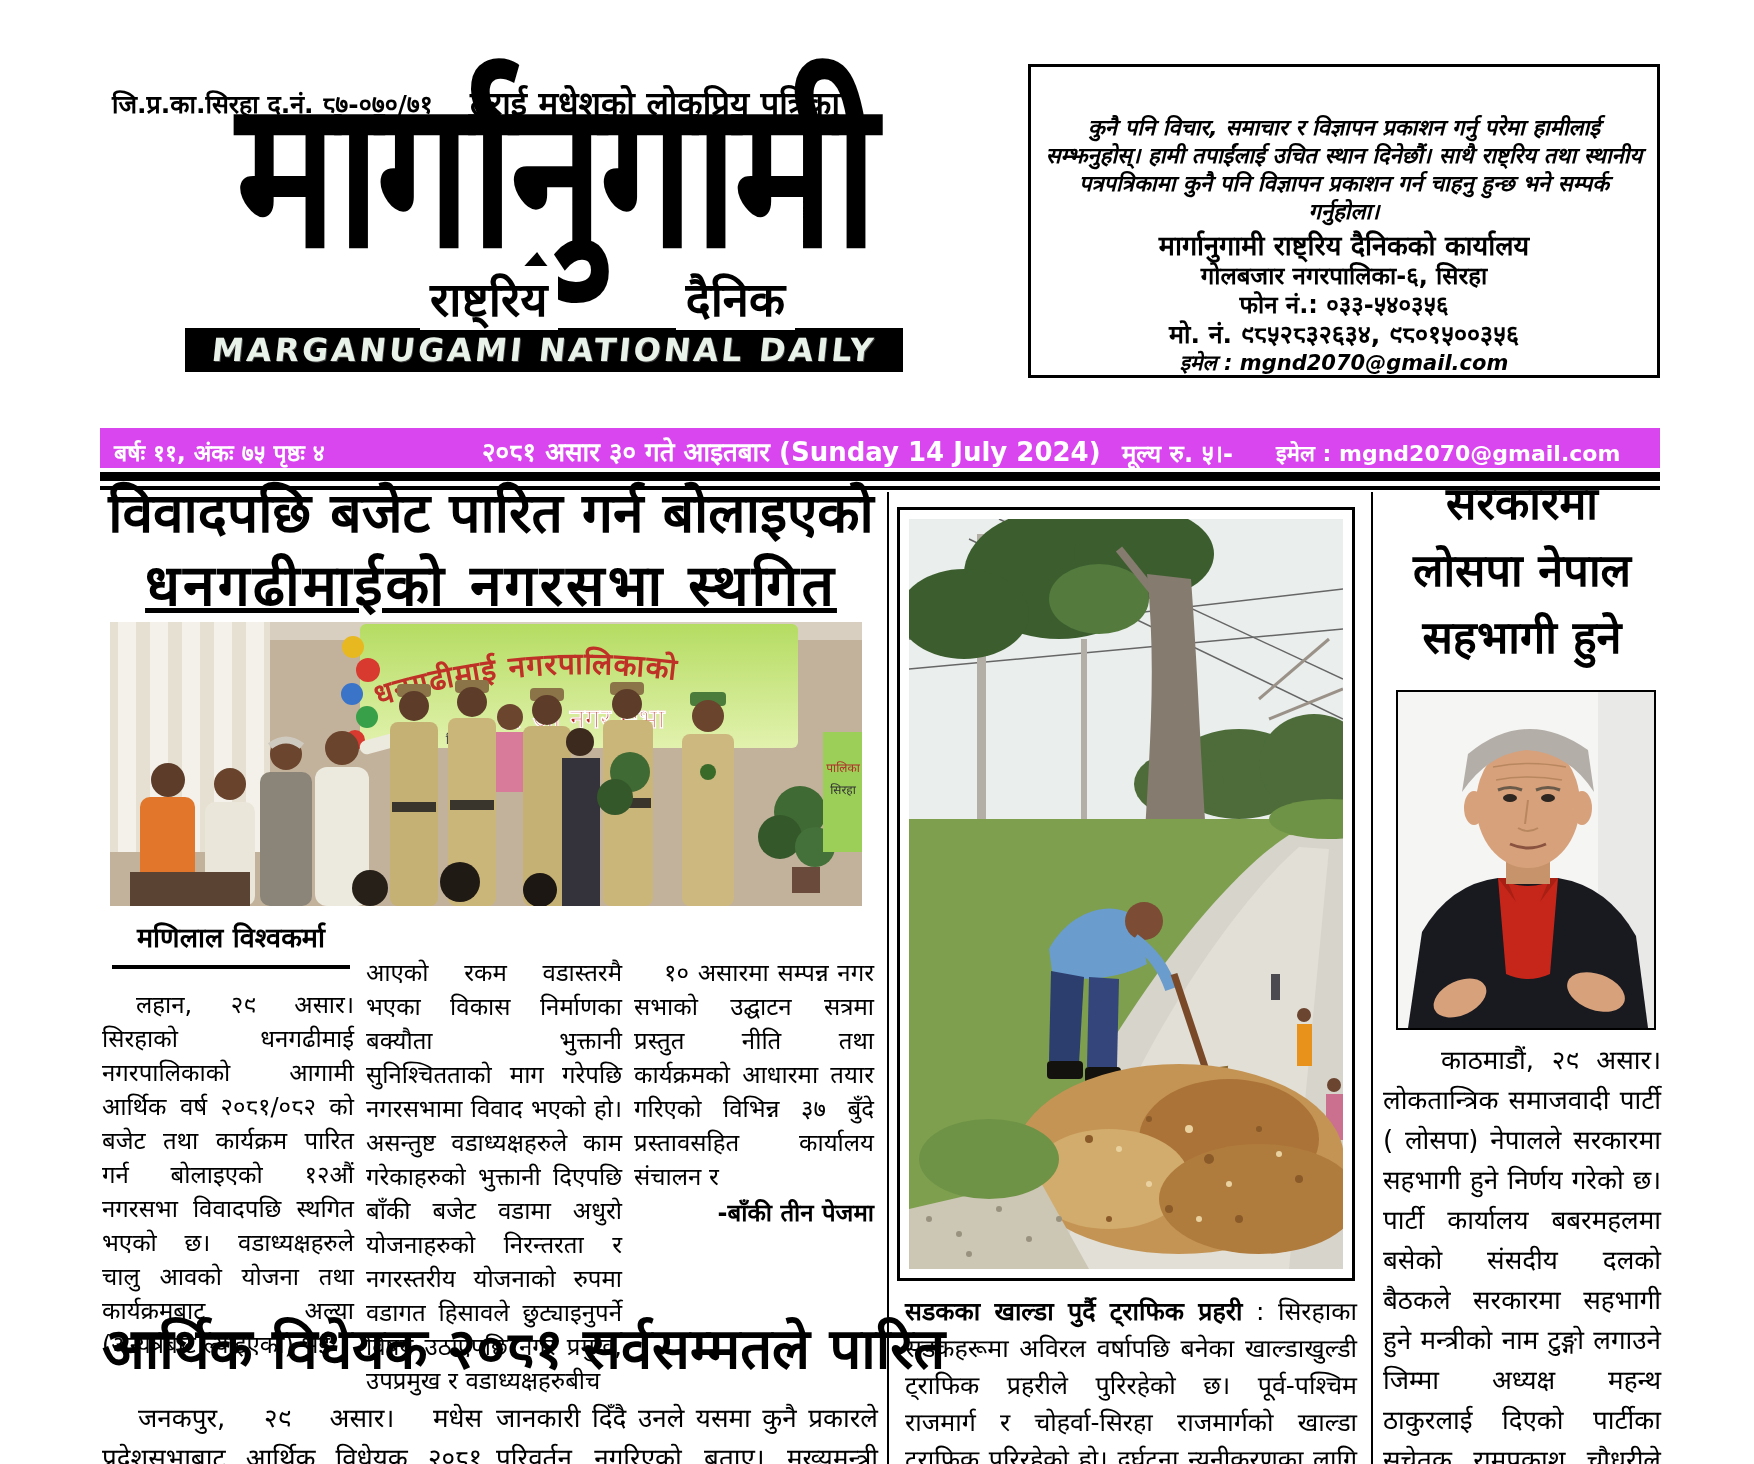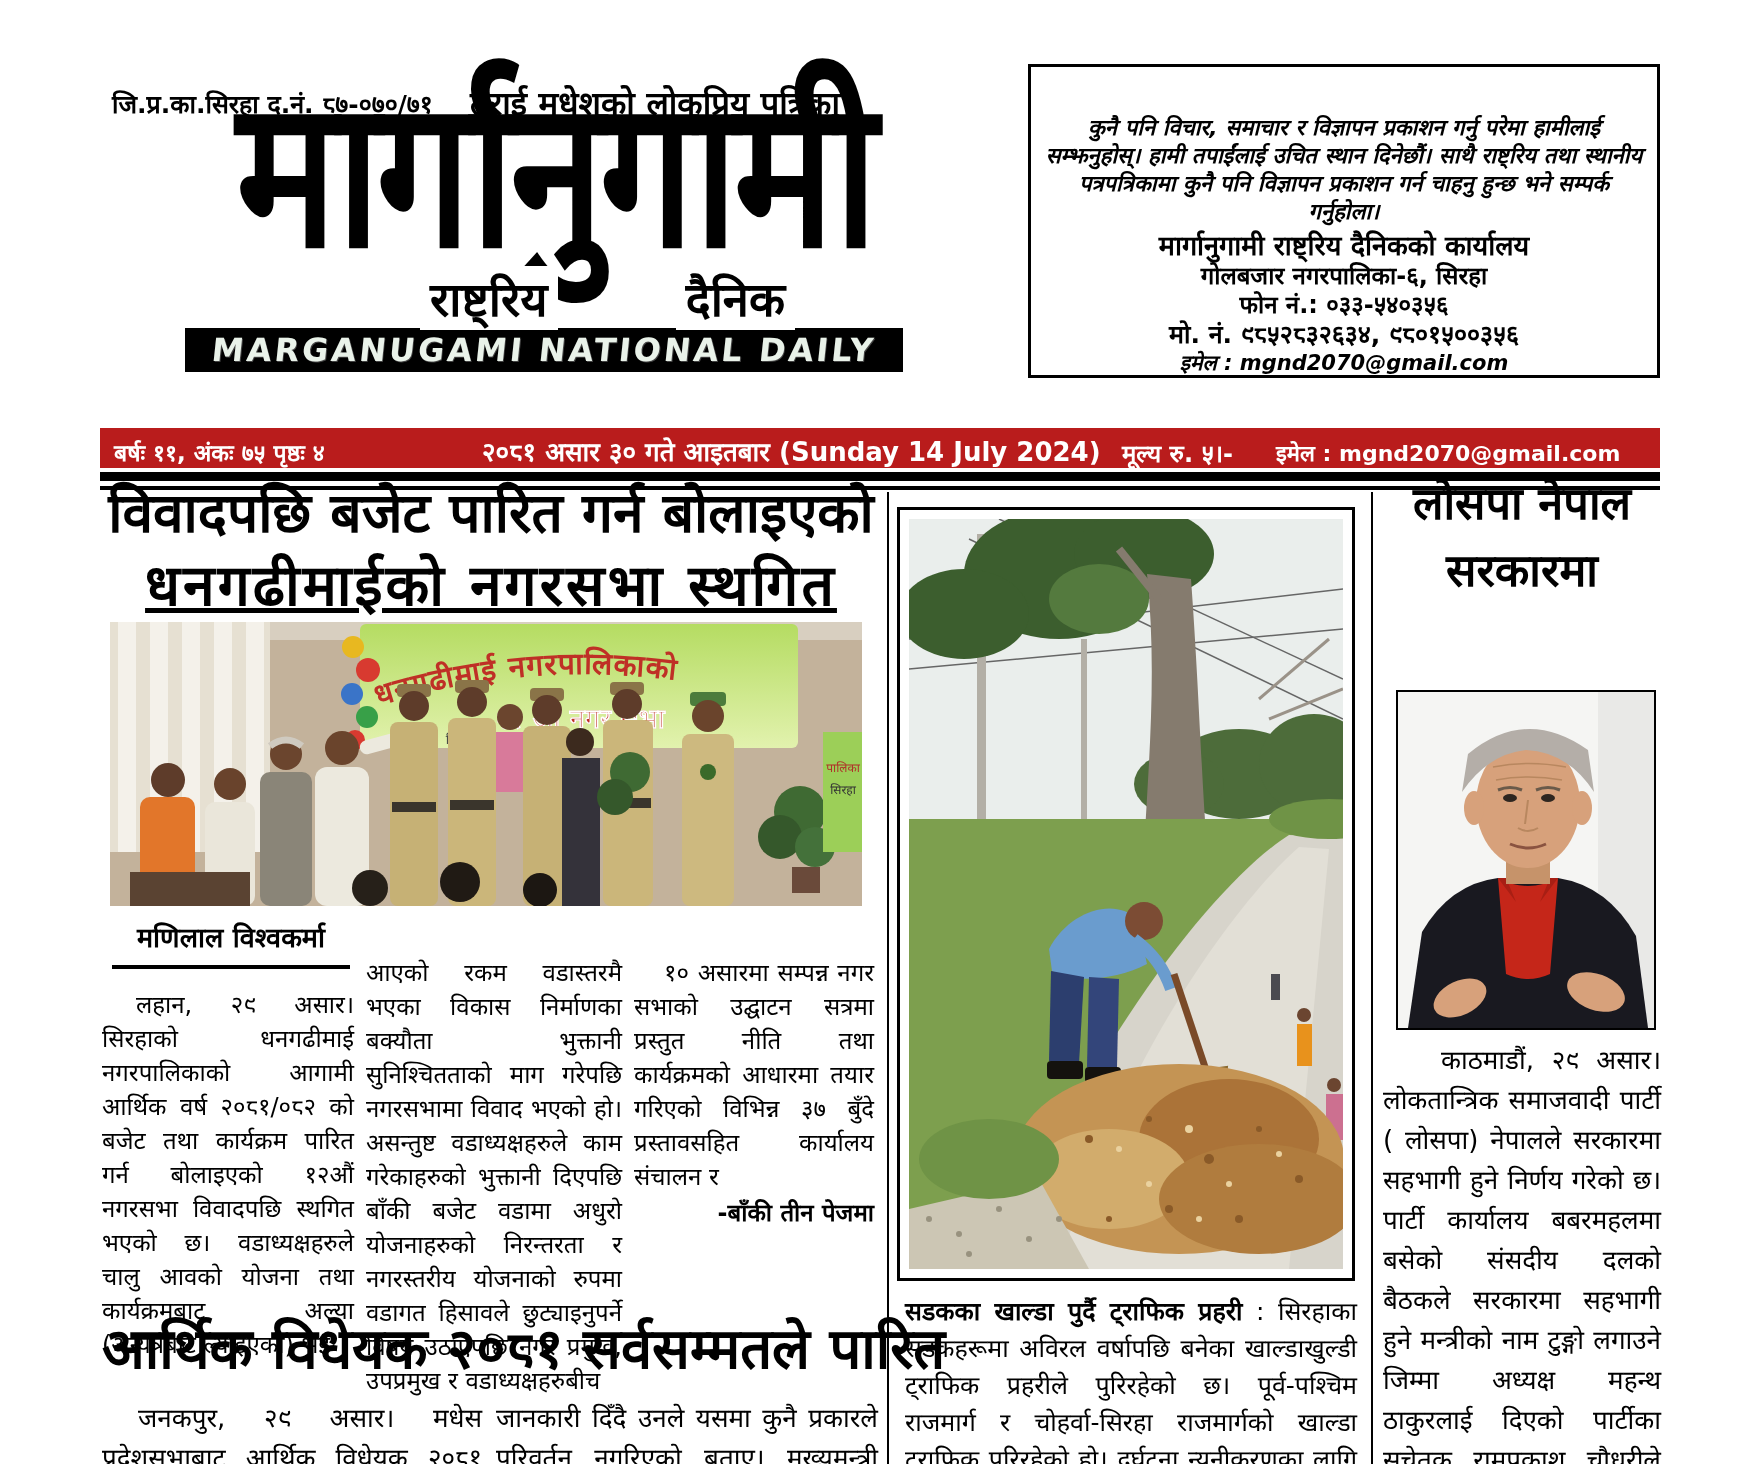--- a/index.html
+++ b/index.html
@@ -29,21 +29,21 @@
   .contact-box{
     position:absolute;left:1028px;top:64px;width:632px;height:314px;
     border:3px solid #000;box-sizing:border-box;padding:8px 14px;overflow:hidden;text-align:center;
   }
   .cb-notice{font-size:22px;line-height:28px;font-weight:700;font-style:italic;margin-top:39px;}
   .cb-title{font-size:27px;line-height:32px;font-weight:800;margin-top:4px;}
   .cb-line{font-size:24px;line-height:29px;font-weight:700;}
   .cb-mobile{font-size:25px;line-height:30px;font-weight:800;}
   .cb-email{font-size:21px;line-height:27px;font-weight:700;font-style:italic;}
   
-  .date-bar{position:absolute;left:100px;top:428px;width:1560px;height:40px;background:#b91c1c;color:#fff;}
+  .date-bar{position:absolute;left:100px;top:428px;width:1560px;height:40px;background:#d946ef;color:#fff;}
   .date-bar span{position:absolute;white-space:nowrap;font-weight:700;}
   .db-issue{left:14px;top:8px;font-size:23px;}
   .db-date{left:382px;top:5px;font-size:26px;}
   .db-price{left:1022px;top:8px;font-size:24px;}
   .db-email{left:1176px;top:9px;font-size:22px;font-weight:400;}
   .rule-double{position:absolute;left:100px;top:472px;width:1560px;height:5px;border-top:9px solid #000;border-bottom:4px solid #000;}
   
   .vdiv{position:absolute;top:492px;width:2px;height:972px;background:#000;}
   .vdiv1{left:887px;}
   .vdiv2{left:1371px;}
@@ -320,22 +320,23 @@
       <ellipse cx="80" cy="640" rx="70" ry="40" fill="#6f9346"></ellipse>
     </svg>
   </div>
 
   <div class="caption">
     <b>सडकका खाल्डा पुर्दै ट्राफिक प्रहरी</b>
     <span>: सिरहाका सडकहरूमा अविरल वर्षापछि बनेका खाल्डाखुल्डी ट्राफिक प्रहरीले पुरिरहेको छ। पूर्व-पश्चिम राजमार्ग र चोहर्वा-सिरहा राजमार्गको खाल्डा ट्राफिक पुरिरहेको हो। दुर्घटना न्यूनीकरणका लागि सडकका खाल्डाखुल्डी पुरिरहेको जिल्ला ट्राफिक प्रहरी कार्यालय, लहानले जनाएको छ। शुक्रबार सडकका ठूल्ठूला खाल्डाहरू पुरिएको</span>
   </div>
 
   <div class="r-headline">
+    <div>सरकारमा</div>
     <div>लोसपा नेपाल</div>
-    <div>सरकारमा</div>
+    <div>सहभागी हुने</div>
   </div>
 
   <div class="photo3">
     <svg width="256" height="336" viewBox="0 0 256 336">
       <rect x="0" y="0" width="256" height="336" fill="#f5f5f3"></rect>
       <rect x="200" y="0" width="56" height="336" fill="#e9e9e7"></rect>
       <g>
         <path d="M10,336 L24,240 Q52,192 100,186 L160,186 Q210,194 238,244 L250,336 Z" fill="#191920"></path>
         <path d="M100,186 Q130,202 160,186 L152,282 Q130,292 108,282 Z" fill="#c52619"></path>
         <path d="M100,186 L118,210 L108,186 Z" fill="#a81f14"></path>

